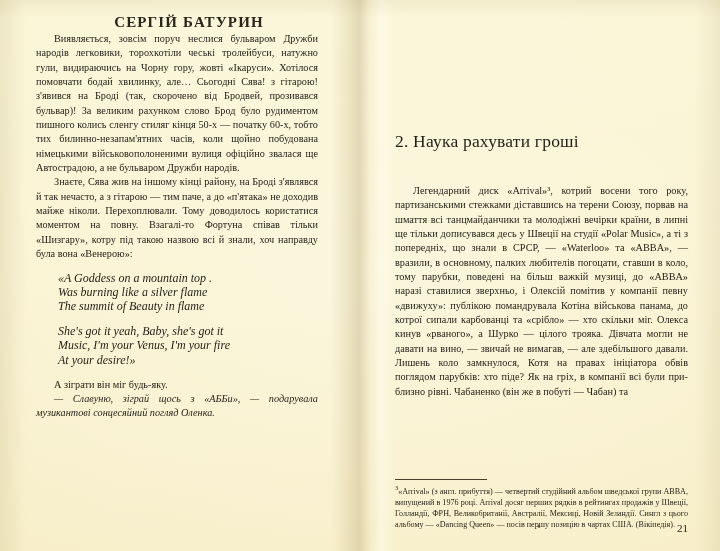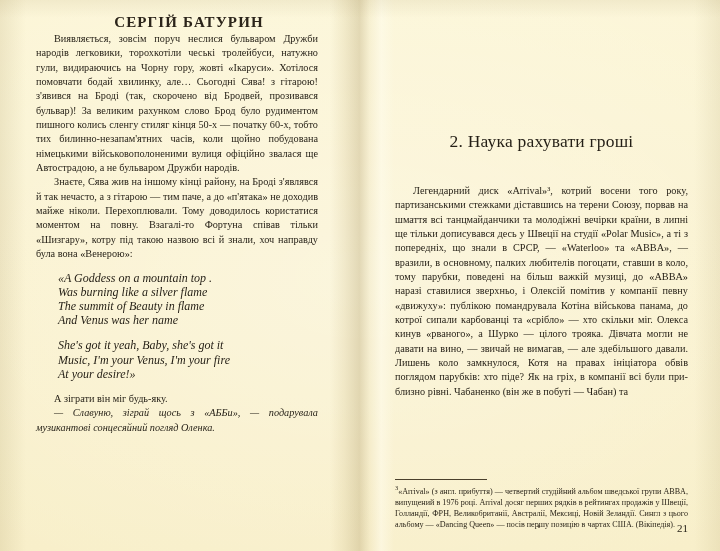--- a/index.html
+++ b/index.html
@@ -109,21 +109,21 @@
     left: 395px;
     top: 184px;
     width: 293px;
   }
 
   .chapter-title {
     position: absolute;
     left: 395px;
     top: 118px;
     width: 293px;
-    text-align: center;
+    text-align: left;
     font-size: 17.5px;
     line-height: 22px;
     font-weight: 400;
     letter-spacing: 0.2px;
     color: #241f16;
   }
 
   p {
     margin: 0;
     text-indent: 18px;
@@ -198,21 +198,20 @@
 
     <div class="textblock textblock-left">
 
       <p>Виявляється, зовсім поруч неслися бульваром Друж­би народів легковики, торохкотіли чеські тролейбу­си, натужно гули, видираючись на Чорну гору, жовті «Ікаруси». Хотілося помовчати бодай хвилинку, але… Сьогодні Сява! з гітарою! з'явився на Броді (так, ско­рочено від Бродвей, прозивався бульвар)! За великим рахунком слово Брод було рудиментом пишного ко­лись сленгу стиляг кінця 50-х — початку 60-х, тобто тих билинно-незапам'ятних часів, коли щойно побудо­вана німецькими військовополоненими вулиця офіцій­но звалася ще Автострадою, а не бульваром Дружби народів.</p>
       <p>Знаєте, Сява жив на іншому кінці району, на Броді з'являвся й так нечасто, а з гітарою — тим паче, а до «п'ятака» не доходив майже ніколи. Перехоплювали. Тому доводилось користатися моментом на повну. Вза­галі-то Фортуна співав тільки «Шизгару», котру під такою назвою всі й знали, хоч направду була вона «Ве­нерою»:</p>
 
       <div class="verse">
         <div>«A Goddess on a mountain top .</div>
         <div>Was burning like a silver flame</div>
         <div>The summit of Beauty in flame</div>
-        <div>And Venus was her name</div>
       </div>
 
       <div class="verse">
         <div>She's got it yeah, Baby, she's got it</div>
         <div>Music, I'm your Venus, I'm your fire</div>
         <div>At your desire!»</div>
       </div>
 
       <p class="after-verse">А зіграти він міг будь-яку.</p>
       <p class="dialogue">— Славуню, зіграй щось з «АББи», — подарувала музикантові сонцесяйний погляд Оленка.</p>

